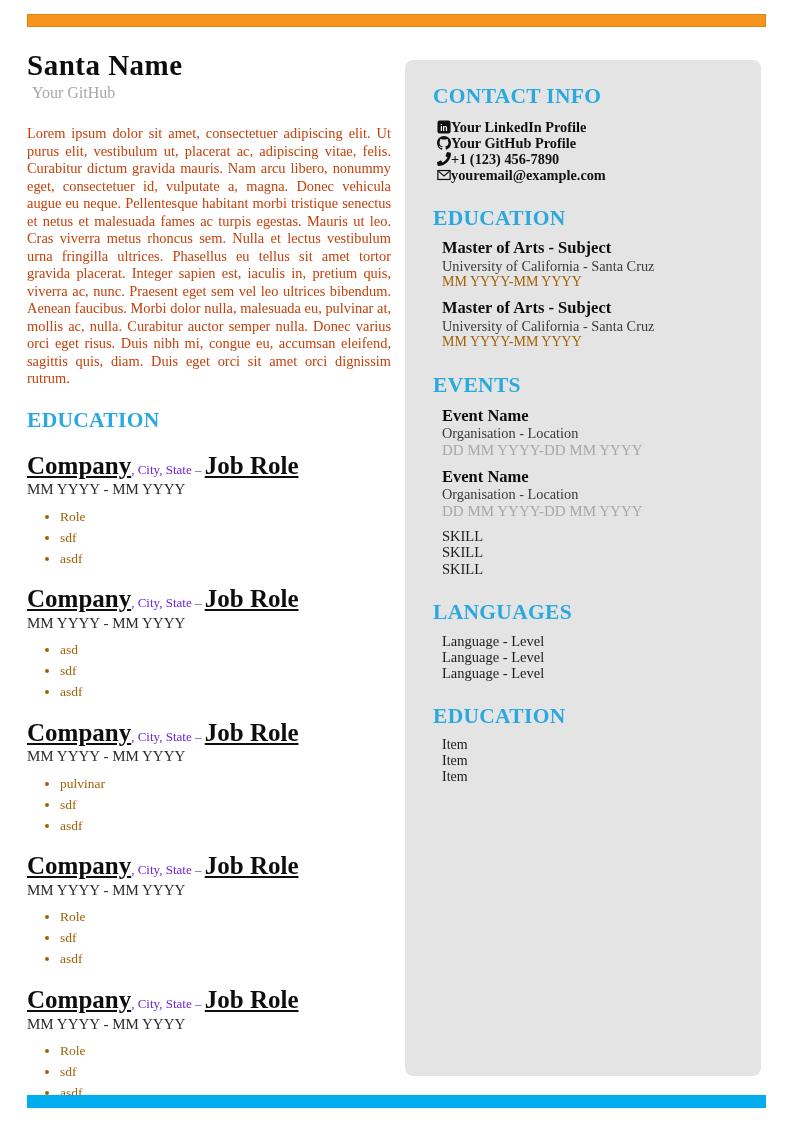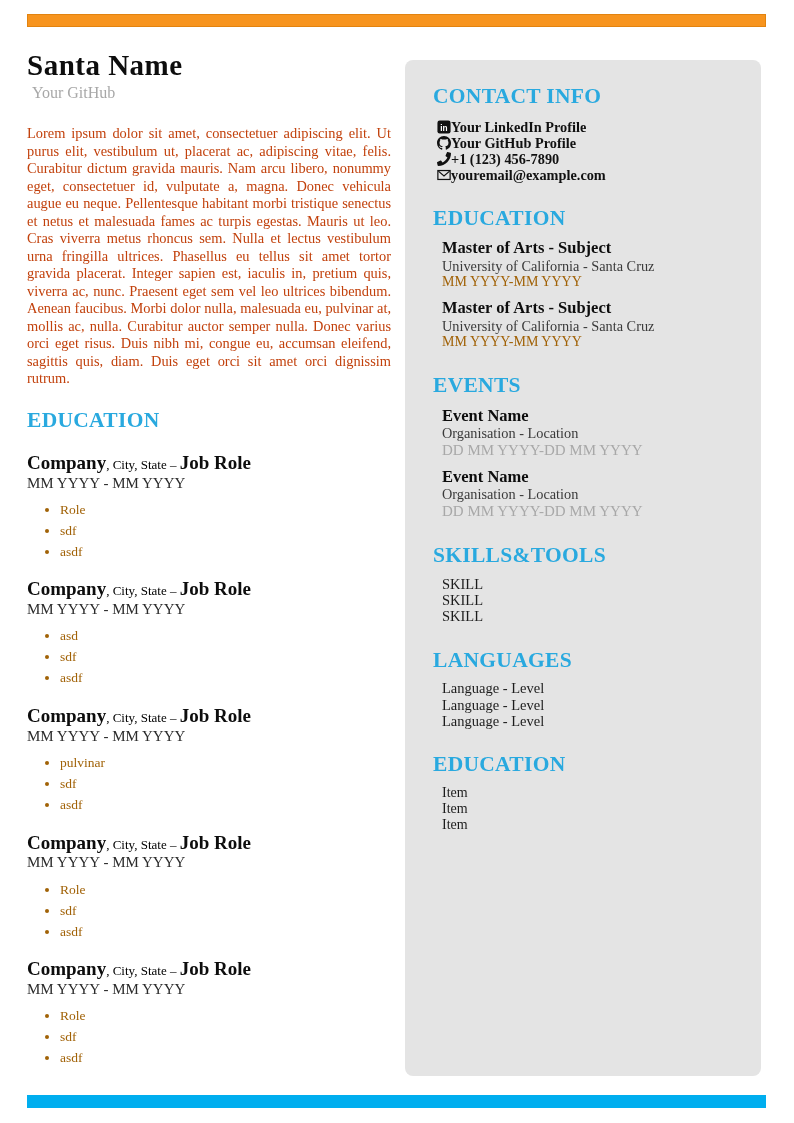--- a/index.html
+++ b/index.html
@@ -22,22 +22,22 @@
   .name{margin:0;font-size:29px;font-weight:700;color:#0d0d0d;letter-spacing:.5px;line-height:1.1;}
   .subtitle{margin:2px 0 0 5px;font-size:16px;color:#a8a8a8;line-height:1.1;}
   .summary{margin:24px 0 0;font-size:14.4px;line-height:1.215;text-align:justify;color:#c2410c;}
 
   .sec-heading{margin:0;font-size:21.5px;font-weight:700;color:var(--accent);letter-spacing:.3px;line-height:1.15;}
   .left-col .sec-heading{margin-top:20px;}
 
   .jobs{margin-top:4px;}
   .job{margin-top:19px;}
   .job-head{line-height:1.15;}
-  .company,.role{font-size:19px;font-weight:700;color:#0d0d0d;}
-  .job-mid{font-size:13px;color:#000000;}
+  .company,.role{font-size:25px;font-weight:700;color:#0d0d0d;text-decoration:underline;}
+  .job-mid{font-size:13px;color:#6d28d9;}
   .job-dates{font-size:15px;color:#2b2b2b;margin-top:1px;line-height:1.15;}
   .bullets{margin:11px 0 0;padding-left:33px;list-style:disc;}
   .bullets li{font-size:13.5px;line-height:1.08;margin-bottom:6.4px;color:#a16207;}
 
   
   .sidebar{position:absolute;left:405px;top:60px;width:356px;height:1016px;background:var(--sb);
            border-radius:8px;padding:12px 22px 0 28px;box-sizing:border-box;}
   .sidebar .sec-heading{margin-top:23px;}
   .sidebar .sec-heading:first-child{margin-top:12px;}
 
@@ -207,21 +207,20 @@
           <div class="entry-dates">DD MM YYYY-DD MM YYYY</div>
         </div>
 
         <div class="sb-entry">
           <div class="entry-title">Event Name</div>
           <div class="entry-sub">Organisation - Location</div>
           <div class="entry-dates">DD MM YYYY-DD MM YYYY</div>
         </div>
       </div>
 
-    <h2 class="sec-heading">SKILLS&amp;TOOLS</h2>
     <ul class="plain-list">
 
         <li>SKILL</li>
 
         <li>SKILL</li>
 
         <li>SKILL</li>
       </ul>
 
     <h2 class="sec-heading">LANGUAGES</h2>

